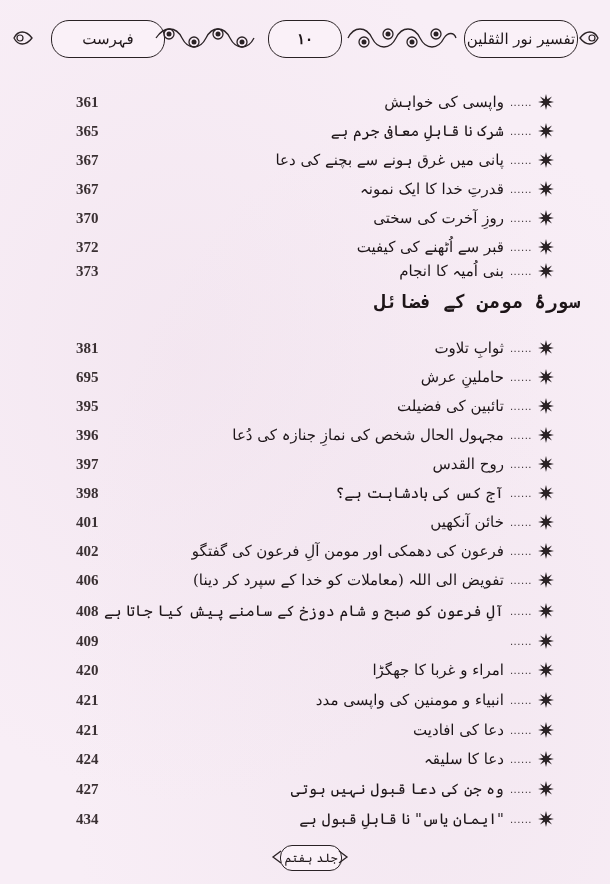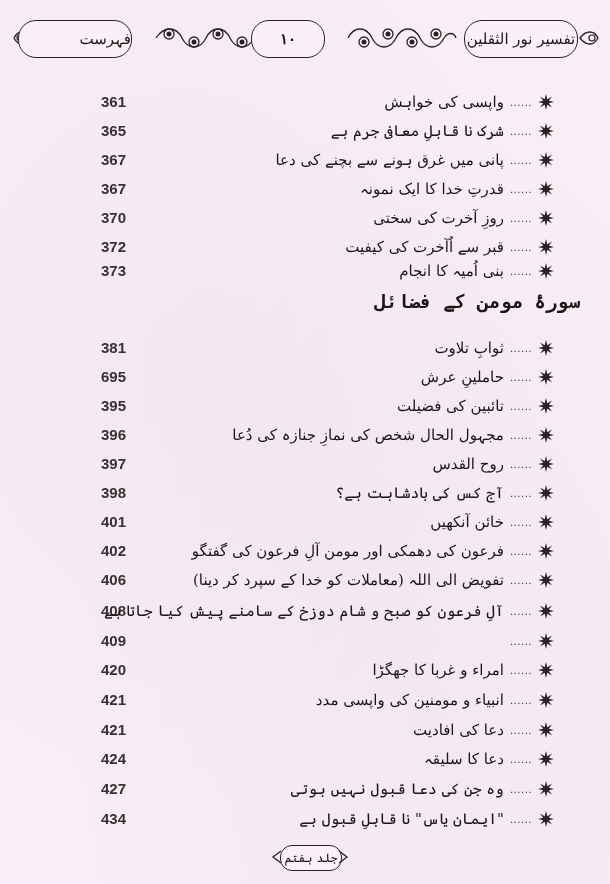--- a/index.html
+++ b/index.html
@@ -20,44 +20,44 @@
   
   .header {
     position:absolute; left:8px; top:14px; width:594px; height:50px;
   }
   .cartouche {
     position:absolute; top:6px; height:36px;
     border:1.6px solid #2a2225; border-radius:18px;
     display:flex; align-items:center; justify-content:center;
     background:#faf1f8;
   }
-  .cartouche.left { left:10px; width:112px;justify-content:flex-end; }
-  .cartouche.center { left:243px; width:72px; }
+  .cartouche.left { left:43px; width:112px; }
+  .cartouche.center { left:260px; width:72px; }
   .cartouche.right { left:456px; width:112px; }
   .cartouche .txt {
     font-family:"DejaVu Serif", serif; font-size:15px; color:#1d1518;
   }
   .cartouche.center .txt { font-family:"Liberation Sans", sans-serif; font-size:15px; font-weight:bold; }
   .flourish-end {
     position:absolute; top:12px; width:24px; height:24px;
   }
   .vine {
     position:absolute; top:8px; height:32px;
   }
   
   .toc {
     position:absolute; left:0; top:0; width:610px; height:884px;
   }
   .row {
     position:absolute; left:0; width:610px; height:28px;
   }
   .pagenum {
     position:absolute; left:76px; width:50px;
-    font-family:Liberation Sans, sans-serif; font-weight:bold;
-    font-size:15px; color:#3a3033; line-height:28px;text-align:right;
+    font-family:Liberation Serif, serif; font-weight:bold;
+    font-size:15px; color:#3a3033; line-height:28px;
   }
   .entry {
     position:absolute; right:56px; direction:rtl;
     display:flex; align-items:center; gap:6px;
     height:28px; white-space:nowrap;
   }
   .star {
     width:16px; height:16px; flex:0 0 16px;
   }
   .dots {
@@ -192,21 +192,21 @@
         <span class="title">روزِ آخرت کی سختی</span>
       </div>
     </div>
     <div class="row" style="top:233px">
       <span class="pagenum">372</span>
       <div class="entry">
         <svg class="star" viewBox="0 0 16 16">
             <path d="M8 0 L9.3 5.2 L14 2.5 L10.8 6.7 L16 8 L10.8 9.3 L14 13.5 L9.3 10.8 L8 16 L6.7 10.8 L2 13.5 L5.2 9.3 L0 8 L5.2 6.7 L2 2.5 L6.7 5.2 Z" fill="#2a2225"></path>
           </svg>
         <span class="dots">......</span>
-        <span class="title">قبر سے اُآخرت کی کیفیت</span>
+        <span class="title">قبر سے اُٹھنے کی کیفیت</span>
       </div>
     </div>
     <div class="row" style="top:257px">
       <span class="pagenum">373</span>
       <div class="entry">
         <svg class="star" viewBox="0 0 16 16">
             <path d="M8 0 L9.3 5.2 L14 2.5 L10.8 6.7 L16 8 L10.8 9.3 L14 13.5 L9.3 10.8 L8 16 L6.7 10.8 L2 13.5 L5.2 9.3 L0 8 L5.2 6.7 L2 2.5 L6.7 5.2 Z" fill="#2a2225"></path>
           </svg>
         <span class="dots">......</span>
         <span class="title">بنی اُمیہ کا انجام</span>

